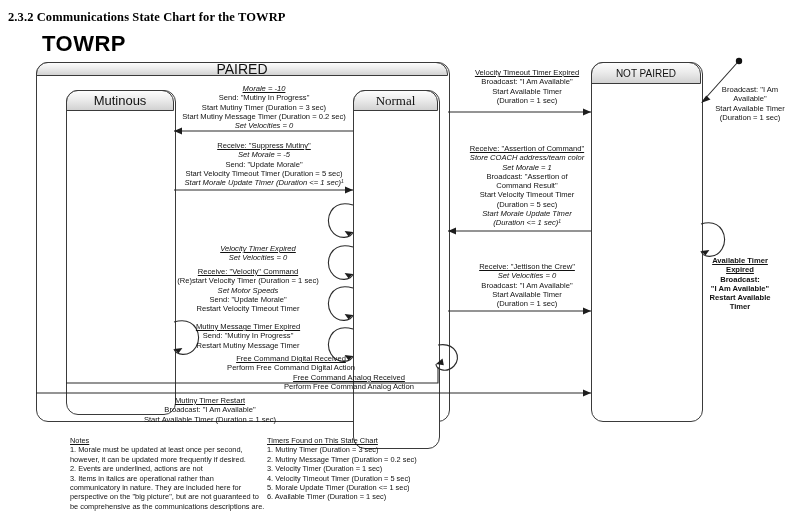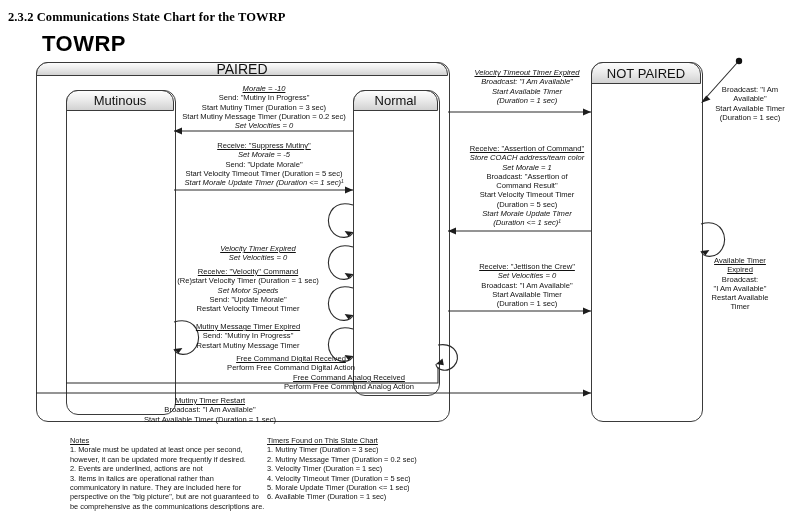--- a/index.html
+++ b/index.html
@@ -39,26 +39,26 @@
   .state .hdr span{font-size:13px;color:#111;}
 
   #paired{left:36px;top:62px;width:412px;height:358px;}
   #paired .hdr{height:14px;}
   #paired .hdr span{font-size:14px;}
   #paired .body{border-radius:12px;}
 
   #mutinous{left:66px;top:90px;width:108px;height:323px;}
   #mutinous .hdr{height:21px;}
 
-  #normal{left:353px;top:90px;width:85px;height:304px;}
+  #normal{left:353px;top:90px;width:85px;height:357px;font-family:Liberation Serif, serif;}
   #normal .hdr{height:21px;}
 
   #notpaired{left:591px;top:62px;width:110px;height:358px;}
   #notpaired .hdr{height:22px;}
-  #notpaired .hdr span{font-size:13px;text-align:right;}
+  #notpaired .hdr span{font-size:10px;text-align:right;}
 
   
   .lbl{
     position:absolute;text-align:center;
     font-size:7.6px;line-height:9.3px;color:#111;
     white-space:pre-line;
   }
   .lbl .ev{text-decoration:underline;}
   .lbl .it{font-style:italic;}
   .lbl .evit{text-decoration:underline;font-style:italic;}
@@ -187,21 +187,21 @@
   <div class="lbl" style="left:196px;top:354px;width:190px;"><span class="ev">Free Command Digital Received</span>
 <span>Perform Free Command Digital Action</span></div>
 
   <div class="lbl" style="left:252px;top:373px;width:194px;text-align:center;"><span class="ev">Free Command Analog Received</span>
 <span>Perform Free Command Analog Action</span></div>
 
   <div class="lbl" style="left:110px;top:396px;width:200px;"><span class="ev">Mutiny Timer Restart</span>
 <span>Broadcast: "I Am Available"
 Start Available Timer (Duration = 1 sec)</span></div>
 
-  <div class="lbl" style="left:463px;top:68px;width:128px;font-style:italic;"><span class="ev">Velocity Timeout Timer Expired</span>
+  <div class="lbl" style="left:463px;top:68px;width:128px;"><span class="ev">Velocity Timeout Timer Expired</span>
 <span>Broadcast: "I Am Available"
 Start Available Timer
 (Duration = 1 sec)</span></div>
 
   <div class="lbl" style="left:464px;top:144px;width:126px;"><span class="ev">Receive: "Assertion of Command"</span>
 <span class="it">Store COACH address/team color</span>
 <span class="it">Set Morale = 1</span>
 <span>Broadcast: "Assertion of</span>
 <span>Command Result"</span>
 <span>Start Velocity Timeout Timer</span>
@@ -213,21 +213,21 @@
 <span class="it">Set Velocities = 0</span>
 <span>Broadcast: "I Am Available"</span>
 <span>Start Available Timer</span>
 <span>(Duration = 1 sec)</span></div>
 
   <div class="lbl" style="left:702px;top:85px;width:96px;"><span>Broadcast: "I Am
 Available"
 Start Available Timer
 (Duration = 1 sec)</span></div>
 
-  <div class="lbl" style="left:690px;top:256px;width:100px;"><span class="ev">Available Timer
+  <div class="lbl" style="left:690px;top:256px;width:100px;font-weight:bold;"><span class="ev">Available Timer
 Expired</span>
 <span>Broadcast:
 "I Am Available"
 Restart Available
 Timer</span></div>
 
   <div class="notes" id="notes-left"><span class="t">Notes</span>
 <span>1. Morale must be updated at least once per second, however, it can be updated more frequently if desired.</span>
 <span>2. Events are underlined, actions are not</span>
 <span>3. Items in italics are operational rather than communicatory in nature.  They are included here for perspective on the "big picture", but are not guaranteed to be comprehensive as the communications descriptions are.</span></div>

